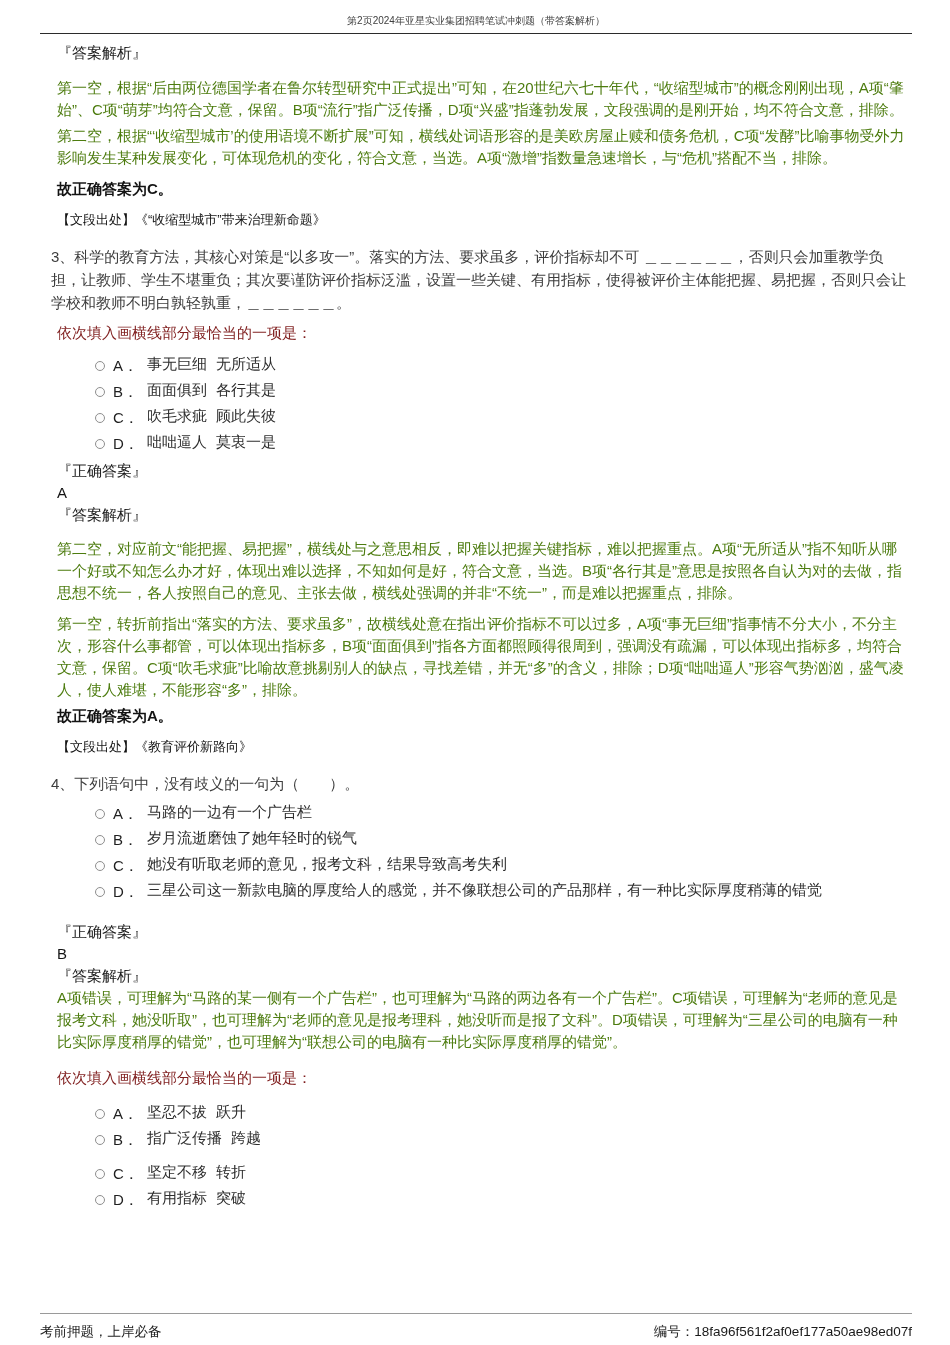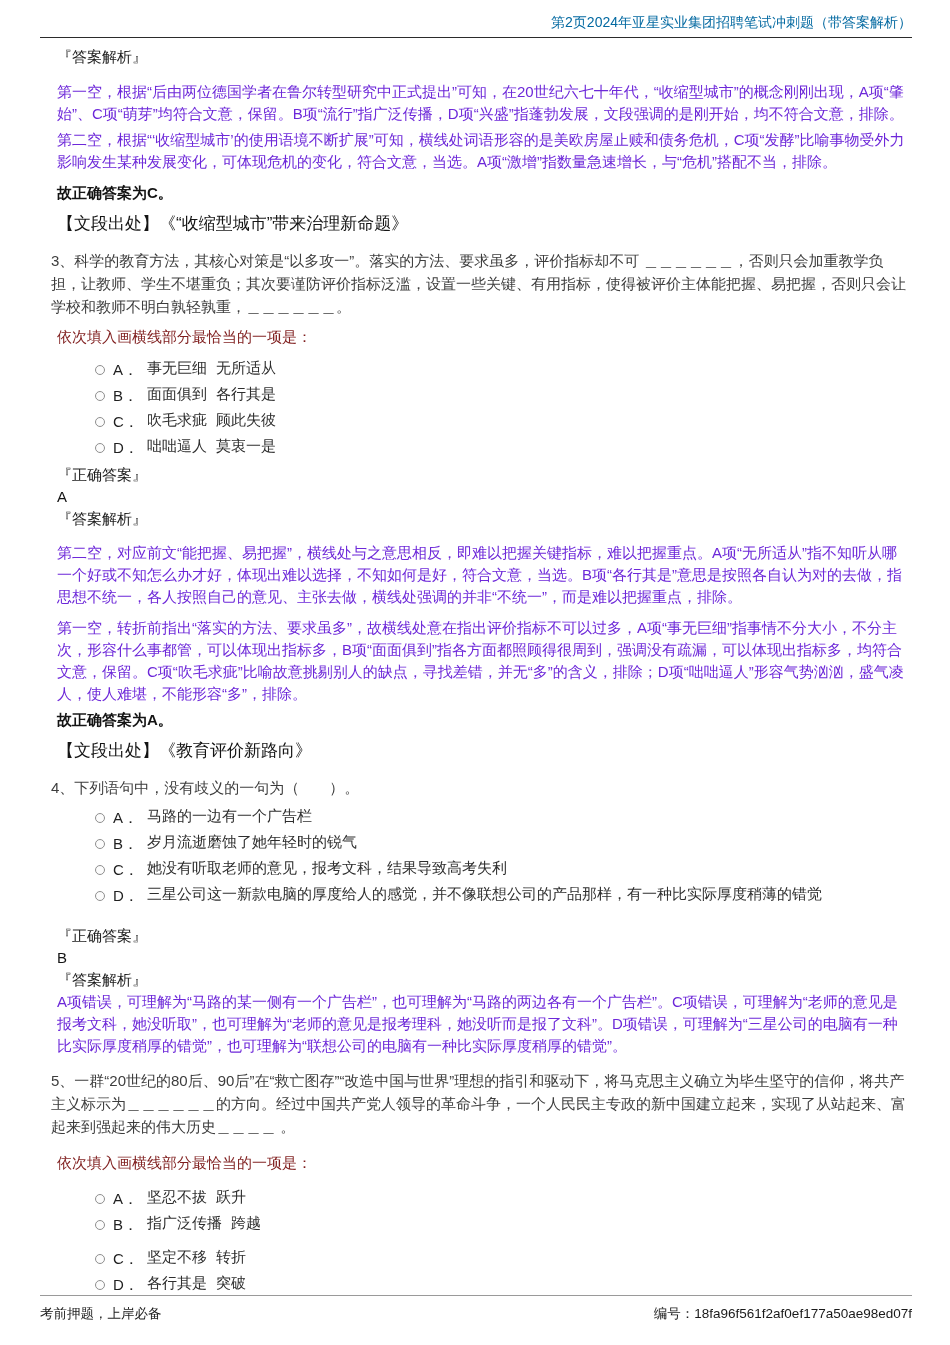--- a/index.html
+++ b/index.html
@@ -13,46 +13,46 @@
     background: #ffffff;
     overflow: hidden;
   }
 
   
   .header {
     padding: 14px 38px 0 40px;
   }
   .header-row {
     display: flex;
-    justify-content: flex-end;
+    justify-content: center;
     align-items: flex-end;
-    font-size: 14px;
-    color: #0369a1;
+    font-size: 10px;
+    color: #404040;
     padding-bottom: 5px;
   }
   .header-rule {
     border: none;
     border-top: 1.5px solid #2b2b2b;
   }
 
   
   .content {
     padding: 8px 40px 0 57px;
     font-size: 15px;
     line-height: 22px;
     color: #141414;
   }
   .label-line {            
     color: #1a1a1a;
   }
   .analysis-label { margin-bottom: 13px; }
-  .para { margin-bottom: 4px; color: #6d28d9; }
+  .para { margin-bottom: 4px; color: #4d7c0f; }
   .para-gap { margin-bottom: 9px; }
   .conclusion { margin-bottom: 9px; font-weight: bold; }
-  .source-line { margin-bottom: 14px; font-size: 17px; }
+  .source-line { margin-bottom: 14px; font-size: 13px; }
 
   .question-stem {
     color: #3d3d3d;
     line-height: 23px;
     margin-left: -6px;     
     margin-bottom: 8px;
   }
   .fill-prompt {
     color: #7f1d1d;
     margin-bottom: 9px;
@@ -90,21 +90,21 @@
   .analysis-label-2 { margin-bottom: 12px; }
   .para-first { margin-top: 4px; }
 
   .q4-block .option-row { height: 26px; }
 
   
   .footer {
     position: absolute;
     left: 40px;
     right: 38px;
-    bottom: 22px;
+    bottom: 4px;
     border-top: 1px solid #9a9a9a;
     padding-top: 9px;
     display: flex;
     justify-content: space-between;
     font-size: 13.5px;
     color: #1a1a1a;
     align-items: center;
   }
   .footer-right { display: flex; align-items: baseline; }
 </style>
@@ -192,21 +192,20 @@
       </div>
 
       <div style="height:13px;"></div>
       <div class="label-line answer-label">『正确答案』</div>
       <div class="answer-value">B</div>
       <div class="label-line" style="margin-bottom:0;">『答案解析』</div>
       <p class="para" style="margin-bottom:12px;">A项错误，可理解为“马路的某一侧有一个广告栏”，也可理解为“马路的两边各有一个广告栏”。C项错误，可理解为“老师的意见是报考文科，她没听取”，也可理解为“老师的意见是报考理科，她没听而是报了文科”。D项错误，可理解为“三星公司的电脑有一种比实际厚度稍厚的错觉”，也可理解为“联想公司的电脑有一种比实际厚度稍厚的错觉”。</p>
     </div>
 
     <div>
-      <p class="question-stem">5、一群“20世纪的80后、90后”在“救亡图存”“改造中国与世界”理想的指引和驱动下，将马克思主义确立为毕生坚守的信仰，将共产主义标示为＿＿＿＿＿＿的方向。经过中国共产党人领导的革命斗争，一个人民民主专政的新中国建立起来，实现了从站起来、富起来到强起来的伟大历史＿＿＿＿ 。</p>
       <p class="fill-prompt" style="margin-top:14px;margin-bottom:12px;">依次填入画横线部分最恰当的一项是：</p>
 
       <div class="options">
         <div class="option-row">
           <span class="radio"></span>
           <span class="opt-letter">A．</span>
           <span class="opt-text">坚忍不拔 跃升</span>
         </div>
         <div class="option-row">
           <span class="radio"></span>
@@ -214,21 +213,21 @@
           <span class="opt-text">指广泛传播 跨越</span>
         </div>
         <div class="option-row gap-top">
           <span class="radio"></span>
           <span class="opt-letter">C．</span>
           <span class="opt-text">坚定不移 转折</span>
         </div>
         <div class="option-row">
           <span class="radio"></span>
           <span class="opt-letter">D．</span>
-          <span class="opt-text">各行其是 突破</span>
+          <span class="opt-text">有用指标 突破</span>
         </div>
       </div>
     </div>
 
   </div>
 
   <div class="footer">
     <span>考前押题，上岸必备</span>
     <span class="footer-right">
       <span>编号：</span>

